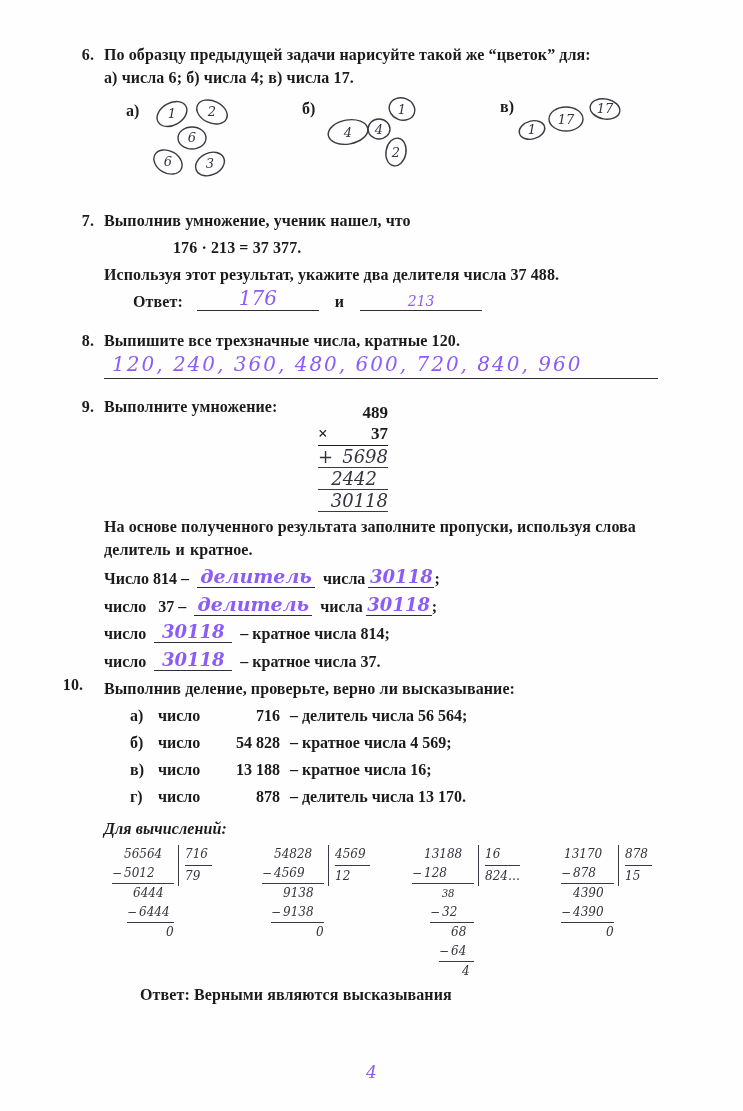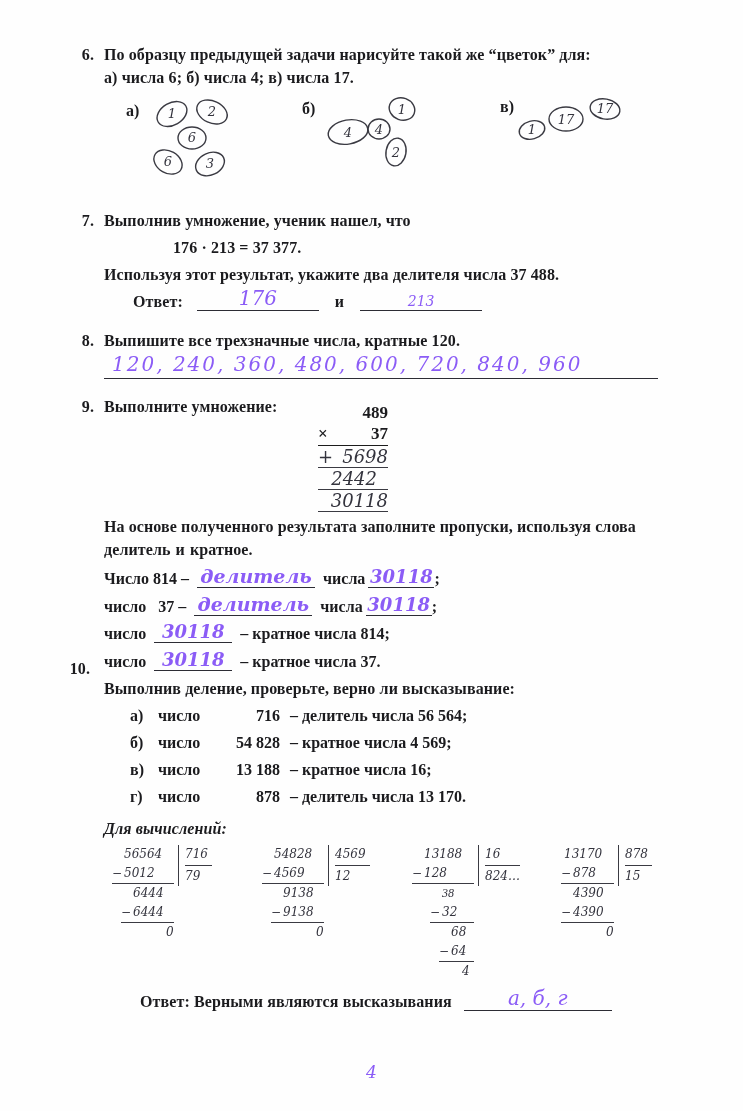--- a/index.html
+++ b/index.html
@@ -163,21 +163,21 @@
     <span class="blank" style="width:78px;margin:0 8px;"><span class="hw" style="font-size:18px;">30118</span></span>
     <span>– кратное числа 814;</span>
   </div>
 
   <div class="fill-line" style="top:649px;">
     <span>число</span>
     <span class="blank" style="width:78px;margin:0 8px;"><span class="hw" style="font-size:18px;">30118</span></span>
     <span>– кратное числа 37.</span>
   </div>
 
-  <span class="abs pt pnum" style="left:56px;top:660px;">10.</span>
+  <span class="abs pt pnum" style="left:56px;top:676px;text-align:center;">10.</span>
   <span class="abs pt" style="left:104px;top:680px;">Выполнив деление, проверьте, верно ли высказывание:</span>
 
   <div class="item-line" style="top:707px;">
     <span class="it-label">а)</span>
     <span class="it-word">число</span>
     <span class="it-value">716</span>
     <span class="it-rest">– делитель числа 56 564;</span>
   </div>
   <div class="item-line" style="top:734px;">
     <span class="it-label">б)</span>
@@ -198,21 +198,21 @@
     <span class="it-rest">– делитель числа 13 170.</span>
   </div>
 
   <span class="abs pt" style="left:104px;top:820px;font-style:italic;text-align:center;">Для вычислений:</span>
 
   <div class="ldiv" style="left:112px;top:845px;">
     <div class="ld-left">
       <div class="ld-row"><span class="ld-sign"></span><span>56564</span></div>
       <div class="ld-row u"><span class="ld-sign">−</span><span>5012</span></div>
       <div class="ld-row" style="margin-left:9px;"><span class="ld-sign"></span><span>6444</span></div>
-      <div class="ld-row u" style="margin-left:9px;"><span class="ld-sign">−</span><span>6444</span></div>
+      <div class="ld-row u" style="margin-left:15px;"><span class="ld-sign">−</span><span>6444</span></div>
       <div class="ld-row" style="margin-left:42px;"><span class="ld-sign"></span><span>0</span></div>
     </div>
     <div class="ld-right">
       <div class="ld-divisor">716</div>
       <div class="ld-quot">79</div>
     </div>
   </div>
 
   <div class="ldiv" style="left:262px;top:845px;">
     <div class="ld-left">
@@ -253,18 +253,17 @@
       <div class="ld-row" style="margin-left:42px;"><span class="ld-sign"></span><span>0</span></div>
     </div>
     <div class="ld-right">
       <div class="ld-divisor">878</div>
       <div class="ld-quot">15</div>
     </div>
   </div>
 
   <div class="abs row" style="left:140px;top:986px;">
     <span class="pt">Ответ: Верными являются высказывания</span>
-    <span class="blank" style="width:148px;margin-left:12px;"><span class="hw" style="font-size:20px;">а, б, г</span></span>
   </div>
 
   <span class="abs hw" style="left:366px;top:1062px;font-size:17px;">4</span>
 
 </div>
 
 </body></html>

